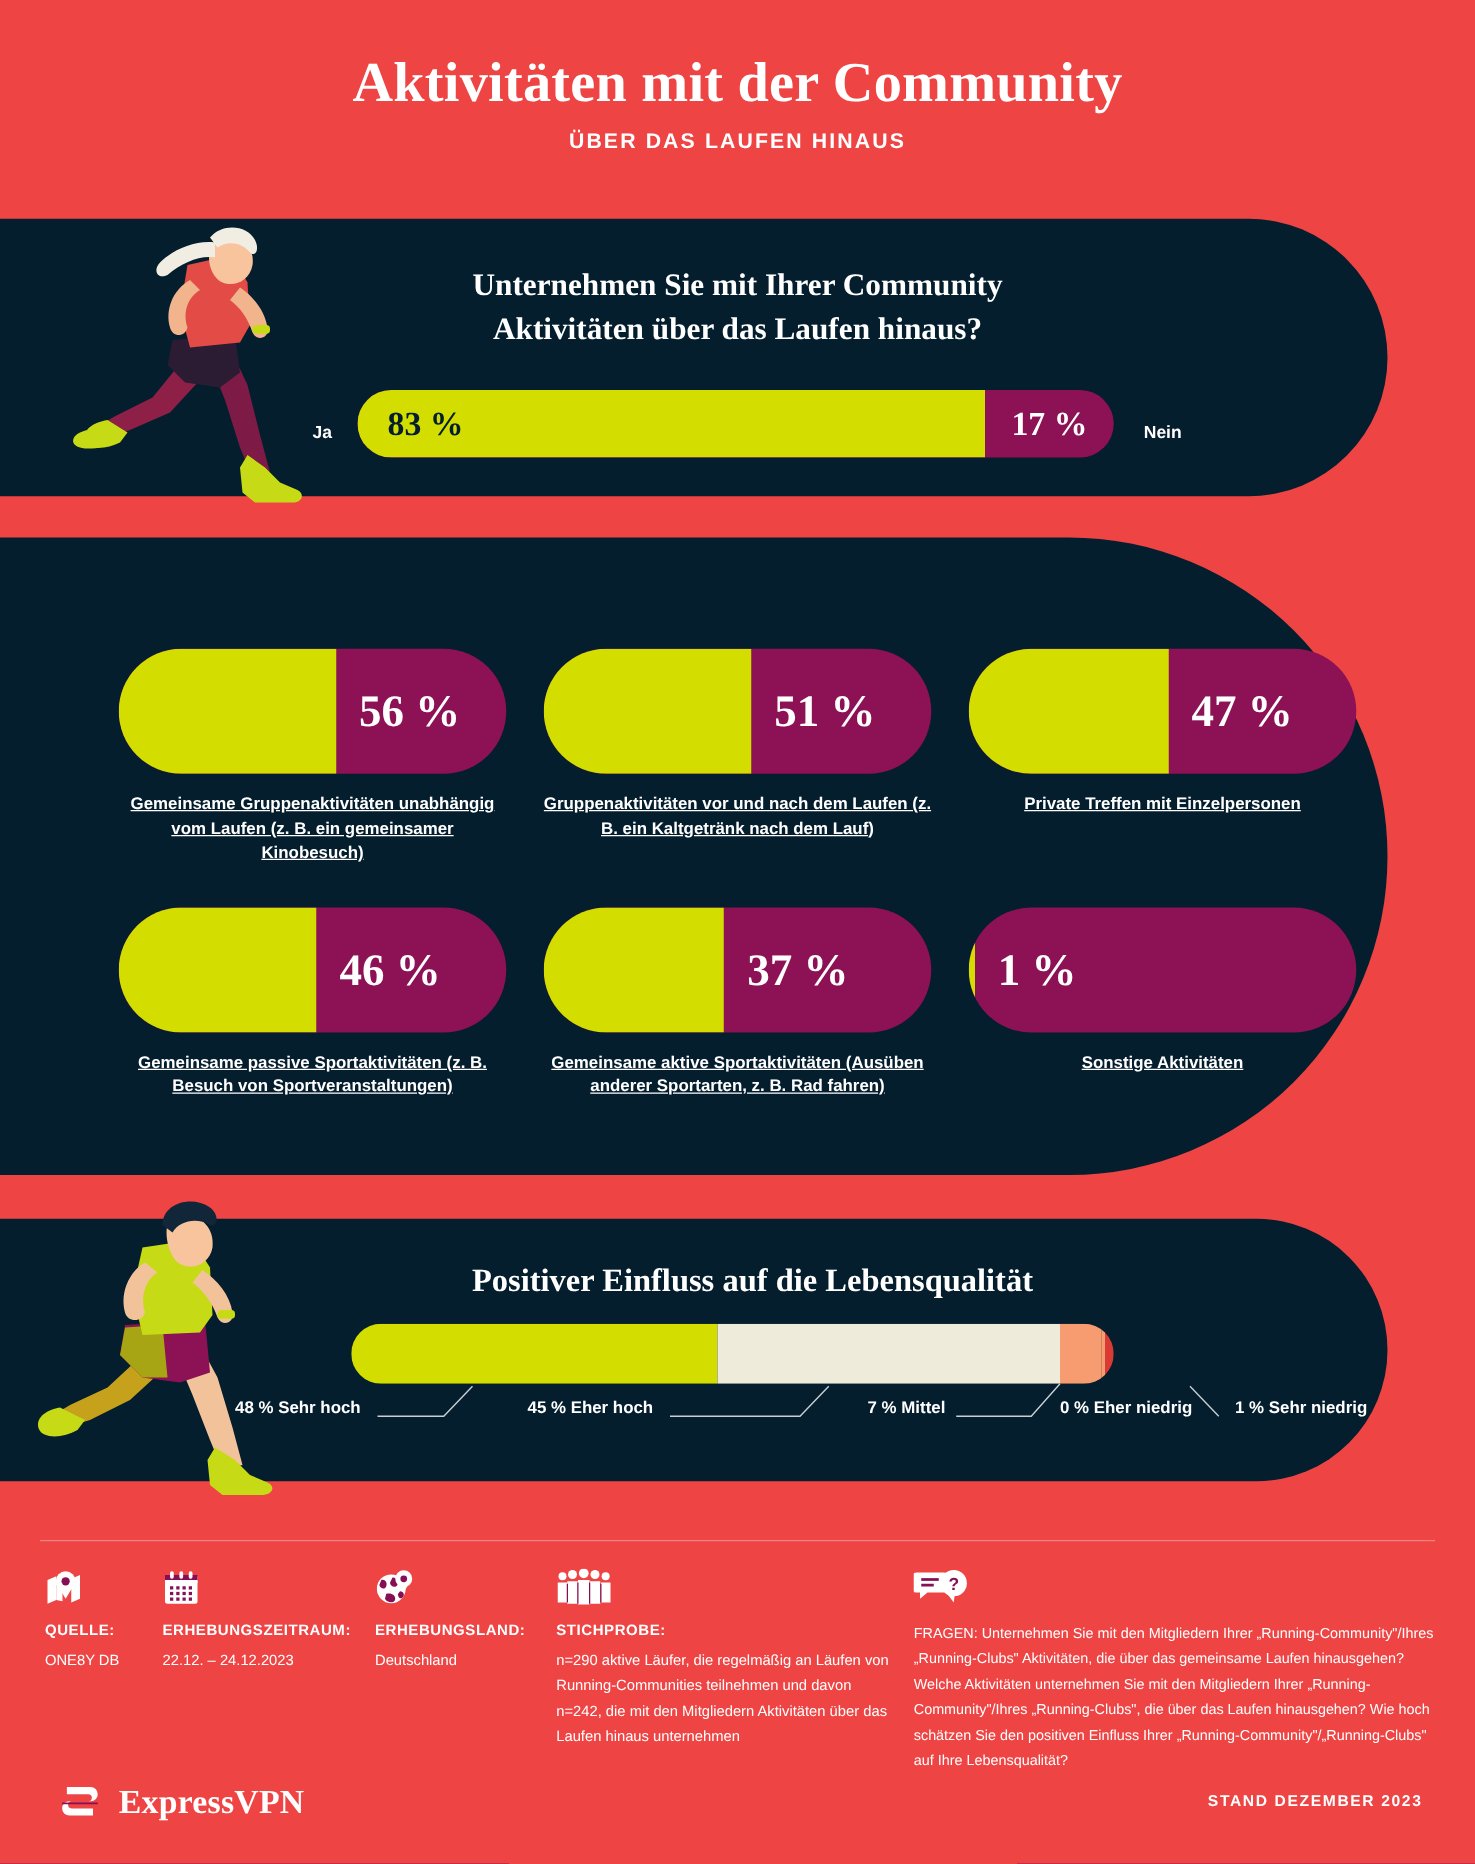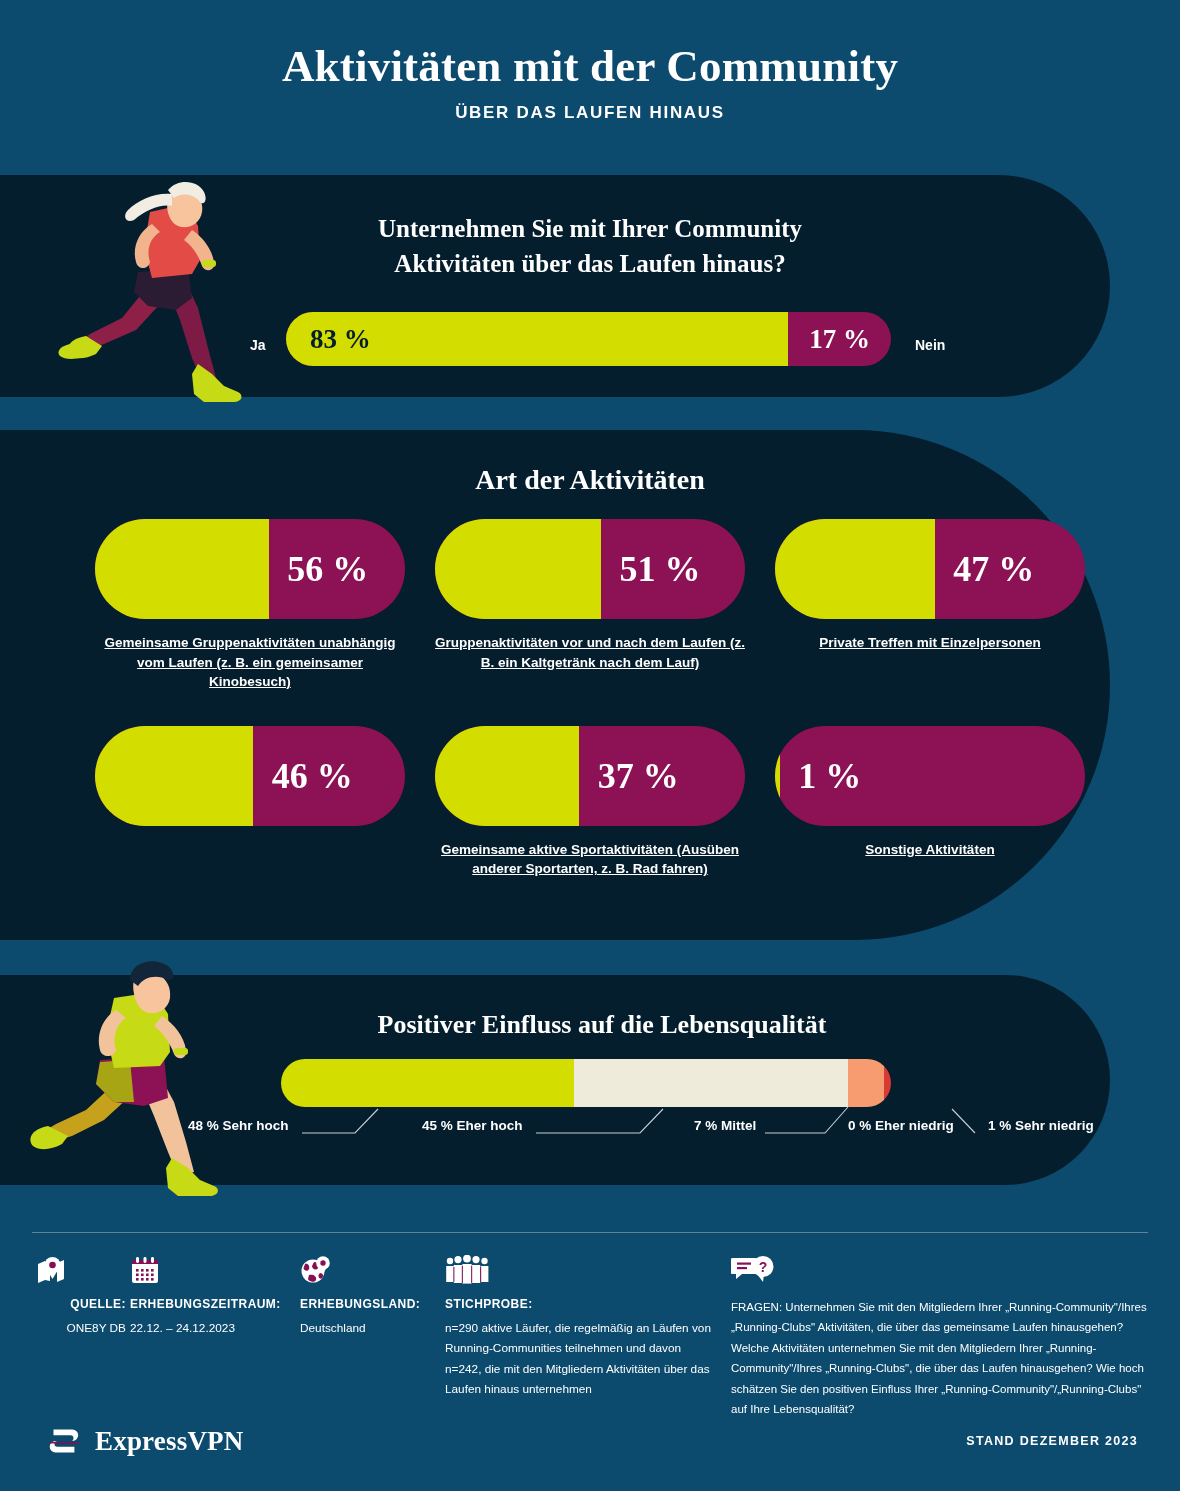--- a/index.html
+++ b/index.html
@@ -2,21 +2,21 @@
 <html><head>
 <meta charset="utf-8">
 <style>
   * { box-sizing: border-box; margin: 0; padding: 0; }
   html, body {
     width: 1180px; height: 1491px;
     background: #851055;
     font-family: "Liberation Sans", sans-serif;
     overflow: hidden;
   }
-  .page { position: relative; width: 1180px; height: 1491px; background: #0c4a6e; }
+  .page { position: relative; width: 1180px; height: 1491px; background: #ef4444; }
 
   
   .header { padding-top: 42px; text-align: center; }
   .title {
     font-family: "Liberation Serif", serif;
     font-weight: bold;
     font-size: 45px;
     color: #ffffff;
     letter-spacing: .2px;
     line-height: 1.1;
@@ -148,21 +148,21 @@
   .s3-legend span { position: absolute; white-space: nowrap; }
   .leader { position: absolute; stroke: #c9cfd4; stroke-width: 1.1; fill: none; }
 
   
   .footer-rule {
     position: absolute; left: 32px; top: 1232px; width: 1116px; height: 1px;
     background: rgba(255,255,255,.33);
   }
   .footer { position: absolute; left: 0; top: 1255px; width: 1180px; color: #ffffff; }
   .f-col { position: absolute; }
-  #f-quelle   { left: 36px;  width: 90px; text-align: right; }
+  #f-quelle   { left: 36px;  width: 90px; }
   #f-zeit     { left: 130px; width: 160px; }
   #f-land     { left: 300px; width: 135px; }
   #f-probe    { left: 445px; width: 270px; }
   #f-fragen   { left: 731px; width: 420px; }
   .f-icon { height: 30px; margin-bottom: 12px; display: block; }
   .f-head { font-size: 12px; font-weight: bold; letter-spacing: .45px; margin-bottom: 7px; }
   .f-body { font-size: 11.8px; line-height: 1.72; }
   .f-body.q { font-size: 11.5px; line-height: 1.78; }
   .f-body.q b { font-weight: normal; text-align: right; }
 
@@ -220,21 +220,20 @@
   </div>
   <div class="s1-barwrap">
     <div class="s1-label">Ja</div>
     <div class="s1-bar">
       <div class="s1-seg-yes">83 %</div>
       <div class="s1-seg-no">17 %</div>
     </div>
     <div class="s1-label right">Nein</div>
   </div>
 
-  <div class="s2-title">Art der Aktivitäten</div>
   <div class="pill-grid">
 
     <div class="pill-cell c1">
       <div class="pill">
         <div class="pill-fill" style="width: 56%;"></div>
         <div class="pill-value" style="padding-left: 62%;">56 %</div>
       </div>
       <div class="pill-caption">Gemeinsame Gruppenaktivitäten unabhängig vom Laufen (z. B. ein gemeinsamer Kinobesuch)</div>
     </div>
 
@@ -252,20 +251,21 @@
         <div class="pill-value" style="padding-left: 57.5%;">47 %</div>
       </div>
       <div class="pill-caption">Private Treffen mit Einzelpersonen</div>
     </div>
 
     <div class="pill-cell c1 row2">
       <div class="pill">
         <div class="pill-fill" style="width: 51%;"></div>
         <div class="pill-value" style="padding-left: 57%;">46 %</div>
       </div>
+      <div class="pill-caption">Gemeinsame passive Sport­aktivitäten (z. B. Besuch von Sportveranstaltungen)</div>
     </div>
 
     <div class="pill-cell c2 row2">
       <div class="pill">
         <div class="pill-fill" style="width: 46.5%;"></div>
         <div class="pill-value" style="padding-left: 52.5%;">37 %</div>
       </div>
       <div class="pill-caption">Gemeinsame aktive Sport­aktivitäten (Ausüben anderer Sportarten, z. B. Rad fahren)</div>
     </div>
 

